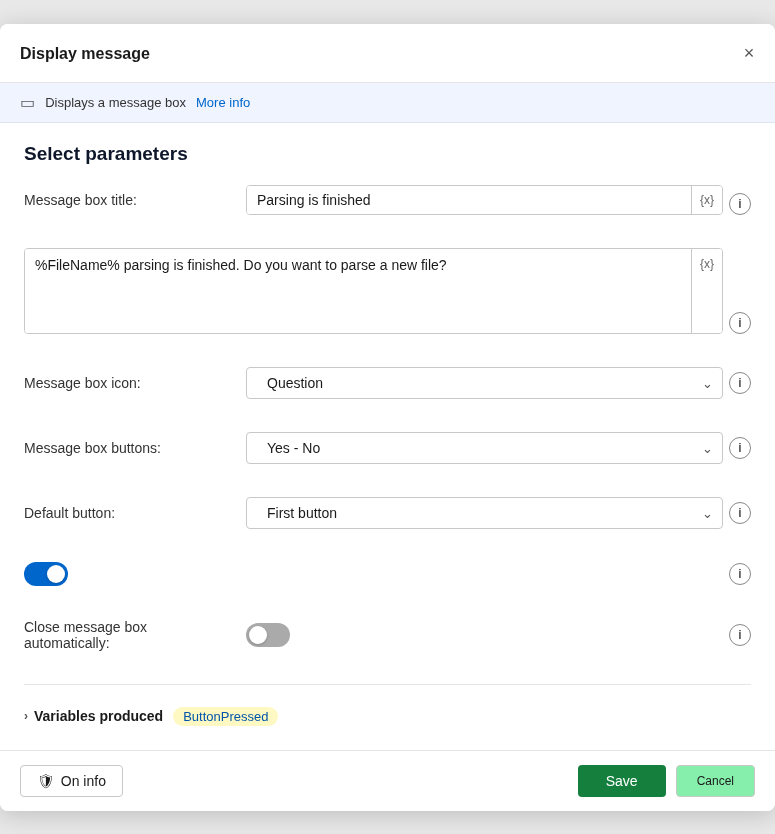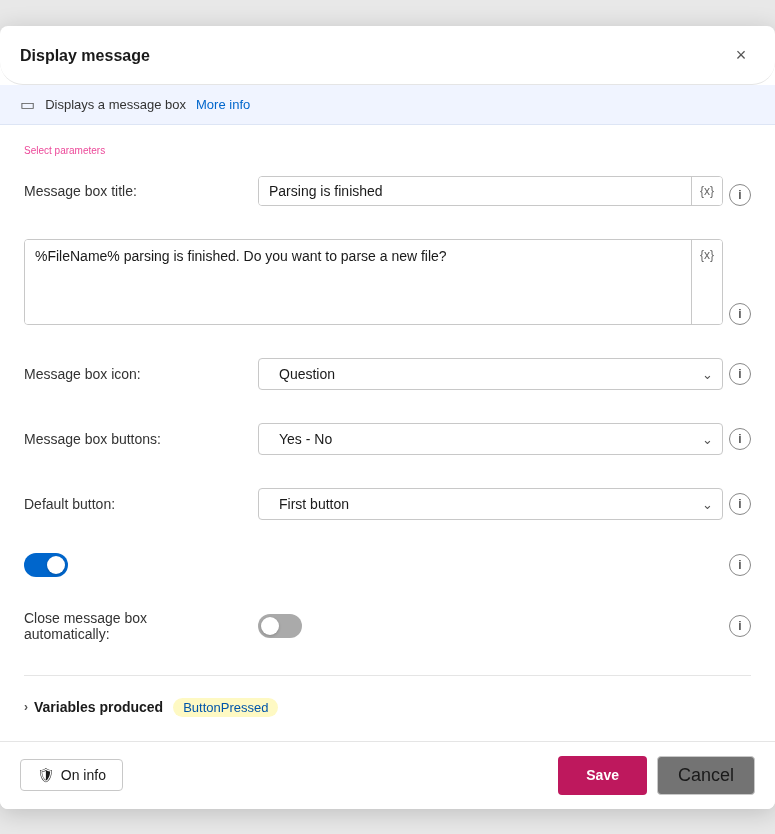--- a/index.html
+++ b/index.html
@@ -18,24 +18,23 @@
       border-radius: 8px;
       box-shadow: 0 4px 24px rgba(0,0,0,0.18);
       overflow: hidden;
       display: flex;
       flex-direction: column;
     }
     .dialog-header {
       display: flex;
       align-items: center;
       justify-content: space-between;
-      padding: 16px 20px 14px 20px;
+      padding: 16px 12px 14px 20px;
       background: #ffffff;
       border-bottom: 1px solid #e5e5e5;
-      border-radius: 23px;
     }
     .dialog-title {
       font-size: 16px;
       font-weight: 600;
       color: #1a1a1a;
     }
     .close-btn {
       background: none;
       border: none;
       cursor: pointer;
@@ -64,30 +63,30 @@
     }
     .more-info-link {
       color: #0066cc;
       text-decoration: none;
     }
     .dialog-body {
       padding: 20px 24px;
       flex: 1;
     }
     .section-title {
-      font-size: 10px;
-      font-weight: 400;
-      color: #ec4899;
+      font-size: 19px;
+      font-weight: 700;
+      color: #0f172a;
       margin-bottom: 20px;
     }
     .form-row {
       display: flex;
       align-items: flex-start;
       margin-bottom: 33px;
-      gap: 24px;
+      gap: 12px;
     }
     .form-row.center { align-items: center; }
     .form-label {
       width: 210px;
       min-width: 210px;
       color: #333;
       font-size: 14px;
       padding-top: 7px;
     }
     .form-label.center { padding-top: 0; }
@@ -271,36 +270,36 @@
       padding: 7px 16px;
       font-size: 14px;
       color: #1a1a1a;
       cursor: pointer;
     }
     .footer-right {
       display: flex;
       gap: 10px;
     }
     .save-btn {
-      background: #be185d;
+      background: #15803d;
       color: #fff;
       border: none;
       border-radius: 4px;
       padding: 8px 28px;
       font-size: 14px;
-      font-weight: 700;
+      font-weight: 400;
       cursor: pointer;
     }
     .cancel-btn {
-      background: #737373;
+      background: #86efac;
       color: #1a1a1a;
       border: 1.5px solid #c8c8c8;
       border-radius: 4px;
       padding: 8px 20px;
-      font-size: 18px;
+      font-size: 12px;
       cursor: pointer;
     }
     .shield-icon { font-size: 14px; }
   </style>
 </head>
 <body>
 
 <div class="dialog">
 
   <div class="dialog-header">

